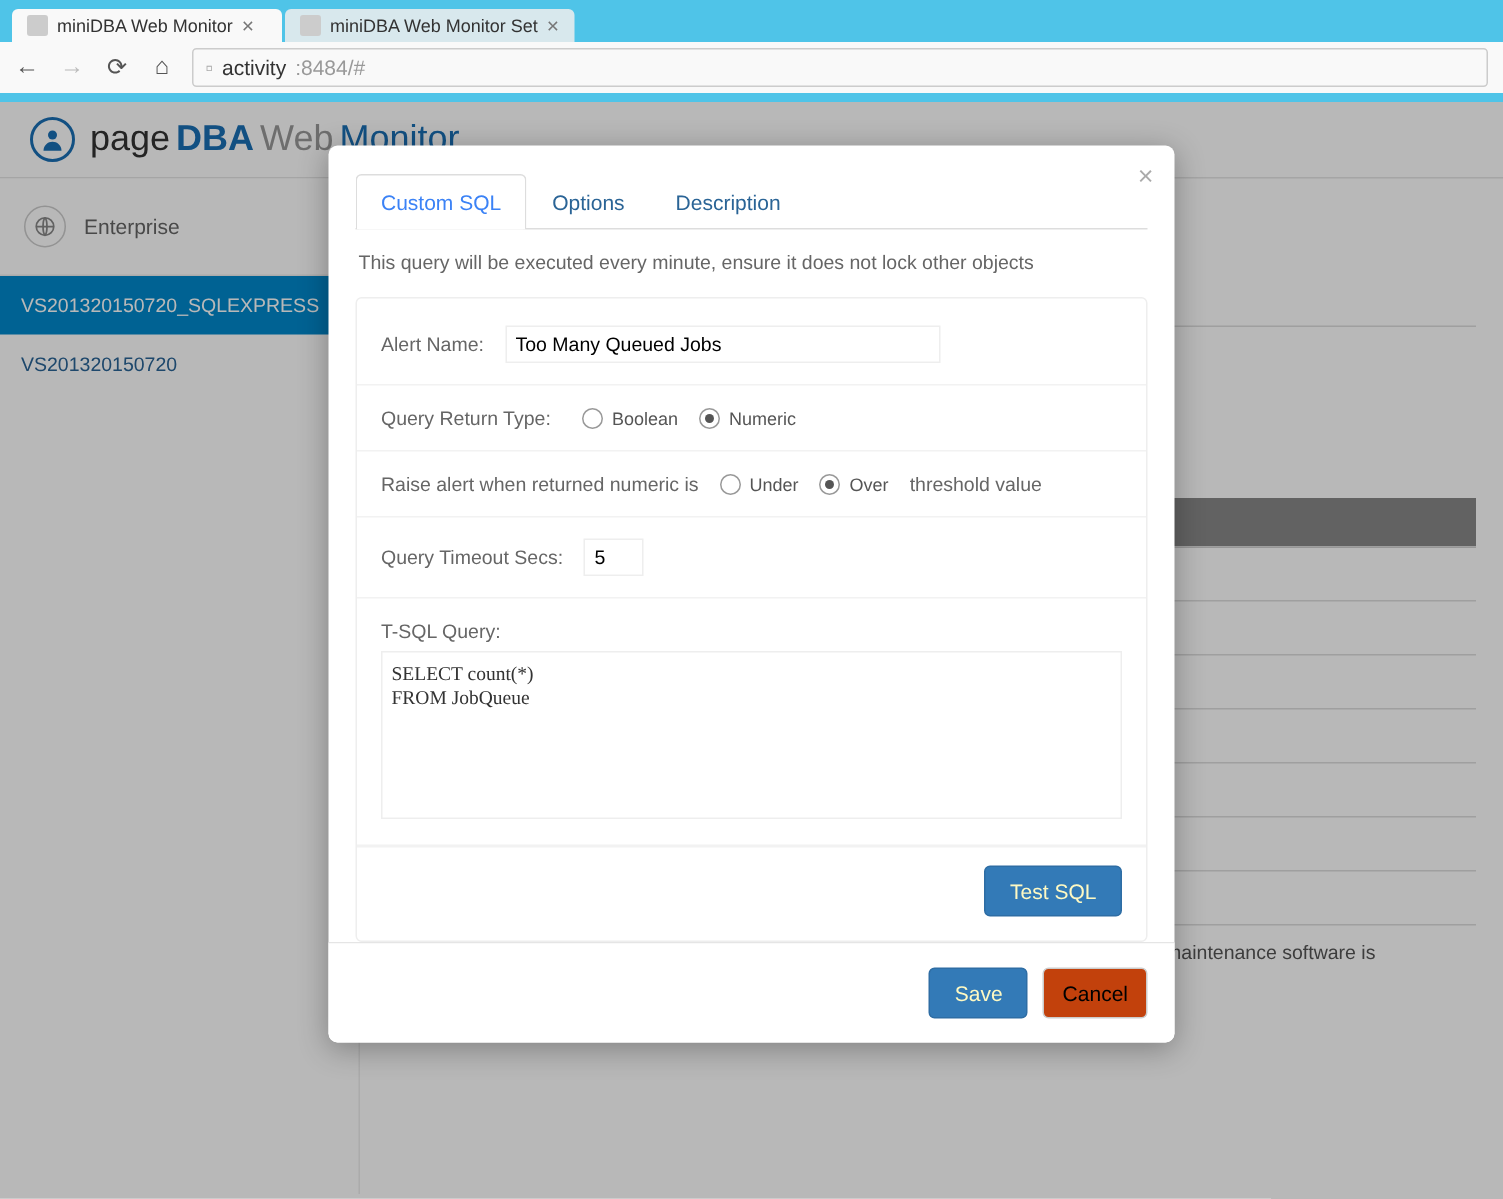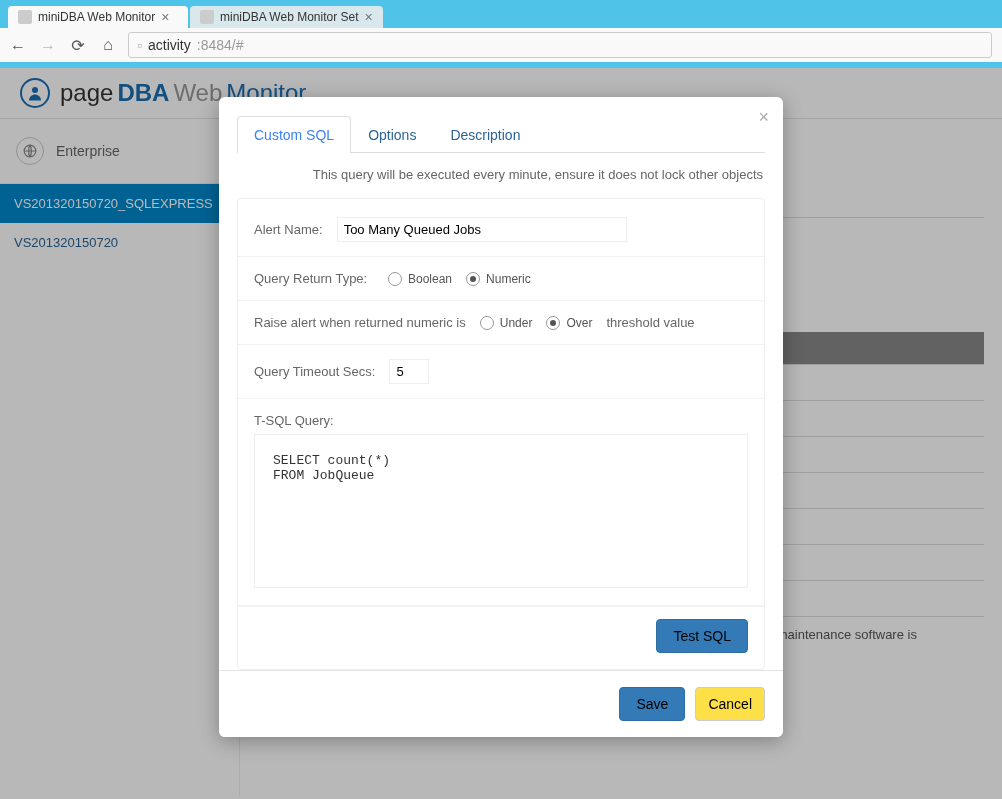--- a/index.html
+++ b/index.html
@@ -32,49 +32,49 @@
 .sidebar { width: 240px; background: #fff; border-right: 1px solid #eee; }
 .sidebar-head { padding: 18px 16px; display: flex; align-items: center; gap: 12px; color: #666; border-bottom: 1px solid #eee; }
 .globe { width: 28px; height: 28px; border: 1px solid #ccc; border-radius: 50%; display:flex; align-items:center; justify-content:center; color:#888;}
 .sidebar-item { padding: 12px 14px; font-size: 13px; color: #2a6496; cursor: pointer; }
 .sidebar-item.active { background: #0088cc; color: #fff; }
 .content { flex: 1; padding: 16px 18px; overflow: hidden; position: relative; }
 .page-title { font-size: 30px; color: #666; margin-bottom: 16px; font-weight: 400; }
 .subtabs { display: flex; gap: 22px; border-bottom: 1px solid #ddd; margin-bottom: 14px; }
 .subtab { color: #2a6496; padding: 8px 4px; font-size: 14px; cursor: pointer; }
 .subtabs2 { color: #2a6496; margin-bottom: 18px; }
-.btn-default { background: #fde047; border: 1px solid #ccc; border-radius: 4px; padding: 6px 12px; font-size: 14px; cursor:pointer; }
+.btn-default { background: #c2410c; border: 1px solid #ccc; border-radius: 4px; padding: 6px 12px; font-size: 14px; cursor:pointer; }
 .alert-table { width: 100%; border-collapse: collapse; }
 .alert-table th { background: #888; color: #fff; text-align: left; padding: 8px 10px; font-weight: 600; font-size: 14px; }
 .alert-table td { border-top: 1px solid #ddd; padding: 10px; vertical-align: top; font-size: 13px; }
 .alert-link { color: #2a6496; cursor:pointer; }
 .alert-desc { color: #555; }
 
 
 .overlay { position: absolute; top: 68px; left: 0; right: 0; bottom: 0; background: rgba(0,0,0,0.28); }
 .modal { position: absolute; top: 97px; left: 50%; transform: translateX(-50%); width: 564px; background: #fff; border-radius: 6px; box-shadow: 0 4px 20px rgba(0,0,0,0.3); }
 .modal-close { position: absolute; top: 10px; right: 14px; color: #aaa; font-size: 18px; cursor:pointer; }
 .modal-body { padding: 18px 18px 0 18px; }
 .modal-tabs { display: flex; border-bottom: 1px solid #ddd; }
 .modal-tab { padding: 10px 16px; font-size: 14px; color: #2a6496; cursor:pointer; border: 1px solid transparent; border-bottom: none; position: relative; top: 1px; }
 .modal-tab.active { color: #3b82f6; border-color: #ddd; background: #fff; border-radius: 4px 4px 0 0; }
-.modal-note { color: #666; font-size: 13px; padding: 14px 2px 16px; text-align: right; }
+.modal-note { color: #666; font-size: 13px; padding: 14px 2px 16px; }
 .form-panel { border: 1px solid #eee; border-radius: 4px; padding: 4px 0; }
 .form-row { padding: 14px 16px; border-bottom: 1px solid #f2f2f2; display: flex; align-items: center; gap: 14px; flex-wrap: wrap; }
 .form-row:last-child { border-bottom: none; }
 .form-label { color: #666; font-size: 13px; min-width: 60px; }
 .form-input { border: 1px solid #eee; padding: 4px 6px; font-size: 13px; width: 290px; }
 .form-input.small { width: 40px; }
 .radio-wrap { display: flex; align-items: center; gap: 6px; font-size: 12px; color: #555; }
 .radio { width: 14px; height: 14px; border: 1px solid #999; border-radius: 50%; display:inline-flex; align-items:center; justify-content:center; }
 .radio.checked::after { content:""; width:6px; height:6px; background:#555; border-radius:50%; }
 .tsql-label { color: #666; font-size: 13px; margin-bottom: 6px; display:block; }
-.tsql-area { width: 100%; height: 154px; border: 1px solid #eee; padding: 18px; font-size: 13px; font-family: Liberation Mono, monospace; resize: none; color: #333; }
+.tsql-area { width: 100%; height: 112px; border: 1px solid #eee; padding: 6px; font-size: 13px; font-family: Liberation Serif, serif; resize: none; color: #333; }
 .form-actions-inner { padding: 12px 16px; text-align: right; border-top: 1px solid #f2f2f2; }
-.btn-primary { background: #337ab7; color: #000000; border: 1px solid #2e6da4; border-radius: 4px; padding: 8px 16px; font-size: 14px; cursor:pointer; }
+.btn-primary { background: #337ab7; color: #fef9c3; border: 1px solid #2e6da4; border-radius: 4px; padding: 8px 16px; font-size: 14px; cursor:pointer; }
 .modal-footer { padding: 16px 18px; text-align: right; border-top: 1px solid #e5e5e5; background: #fff; border-radius: 0 0 6px 6px; display:flex; gap:10px; justify-content:flex-end; }
 </style>
 </head>
 <body>
 
 <div class="browser-chrome">
   <div class="tab-bar">
     <div class="btab">
       <span class="favicon"></span>
       <span>miniDBA Web Monitor</span>

